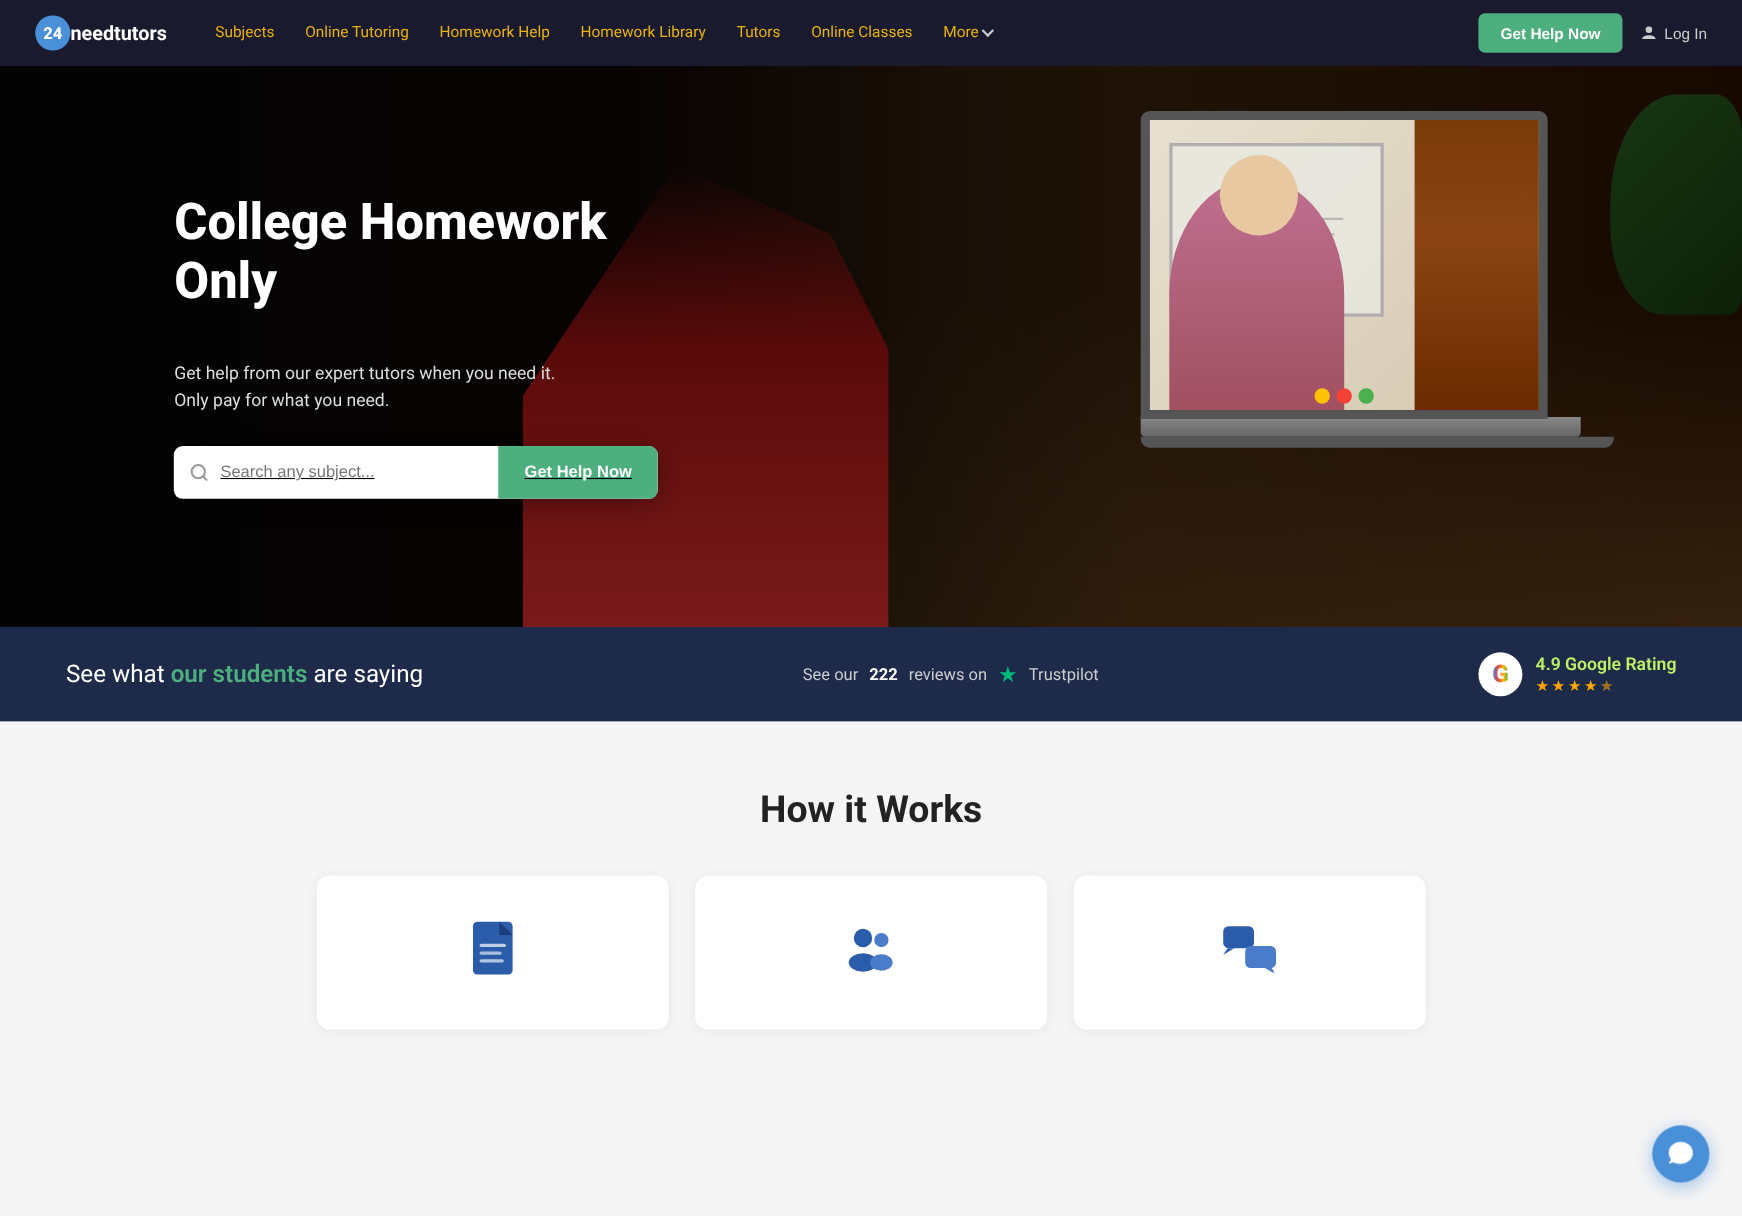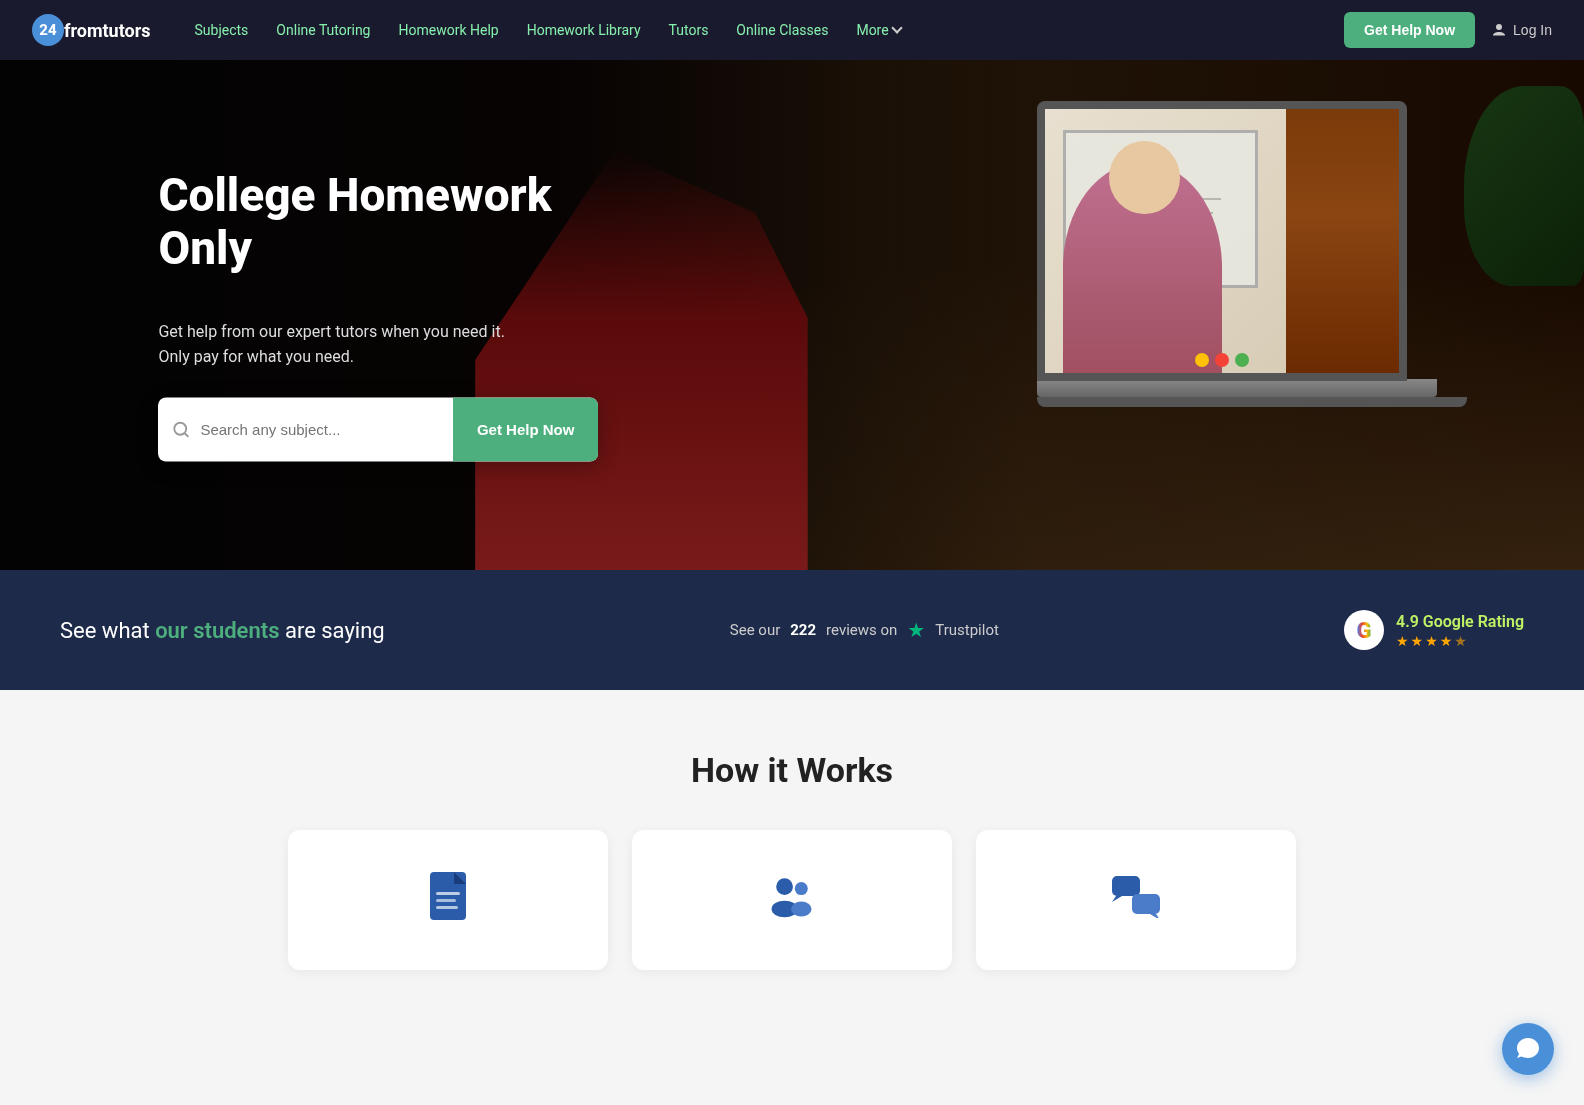--- a/index.html
+++ b/index.html
@@ -40,21 +40,21 @@
       font-weight: 400;
     }
     .logo-text span { font-weight: 700; }
     .nav-links {
       display: flex;
       align-items: center;
       gap: 4px;
       flex: 1;
     }
     .nav-link {
-      color: #86efac;
+      color: #eab308;
       font-size: 14px;
       text-decoration: none;
       padding: 8px 12px;
       border-radius: 4px;
       cursor: pointer;
       white-space: nowrap;
     }
     .nav-link-more {
       display: flex;
       align-items: center;
@@ -190,22 +190,23 @@
       line-height: 1.6;
       margin-bottom: 28px;
       margin-top: 44px;
     }
     .search-bar {
       display: flex;
       background: white;
       border-radius: 8px;
       overflow: hidden;
       width: 440px;
-      height: 64px;
+      height: 48px;
       box-shadow: 0 4px 20px rgba(0,0,0,0.3);
+      text-decoration: underline;
     }
     .search-input-wrap {
       display: flex;
       align-items: center;
       flex: 1;
       padding: 0 14px;
       gap: 10px;
     }
     .search-icon-svg {
       color: #999;
@@ -226,21 +227,21 @@
       padding: 0 24px;
       font-size: 15px;
       font-weight: 600;
       cursor: pointer;
       white-space: nowrap;
     }
 
     
     .social-proof-bar {
       background: #1e2a4a;
-      padding: 40px 60px;
+      padding: 23px 60px;
       display: flex;
       align-items: center;
       justify-content: space-between;
     }
     .saying-text {
       font-size: 22px;
       color: white;
       font-weight: 400;
     }
     .saying-highlight {
@@ -366,21 +367,21 @@
       margin-top: -4px;
     }
   </style>
 </head>
 <body>
 
 <nav class="navbar">
   <a class="logo-container" href="#">
     <div class="logo-badge">24</div>
     <span class="logo-text">
-      <span>from</span><strong>tutors</strong>
+      <span>need</span><strong>tutors</strong>
     </span>
   </a>
   <div class="nav-links">
     <a class="nav-link" href="#">Subjects</a>
     <a class="nav-link" href="#">Online Tutoring</a>
     <a class="nav-link" href="#">Homework Help</a>
     <a class="nav-link" href="#">Homework Library</a>
     <a class="nav-link" href="#">Tutors</a>
     <a class="nav-link" href="#">Online Classes</a>
     <a class="nav-link nav-link-more" href="#">

